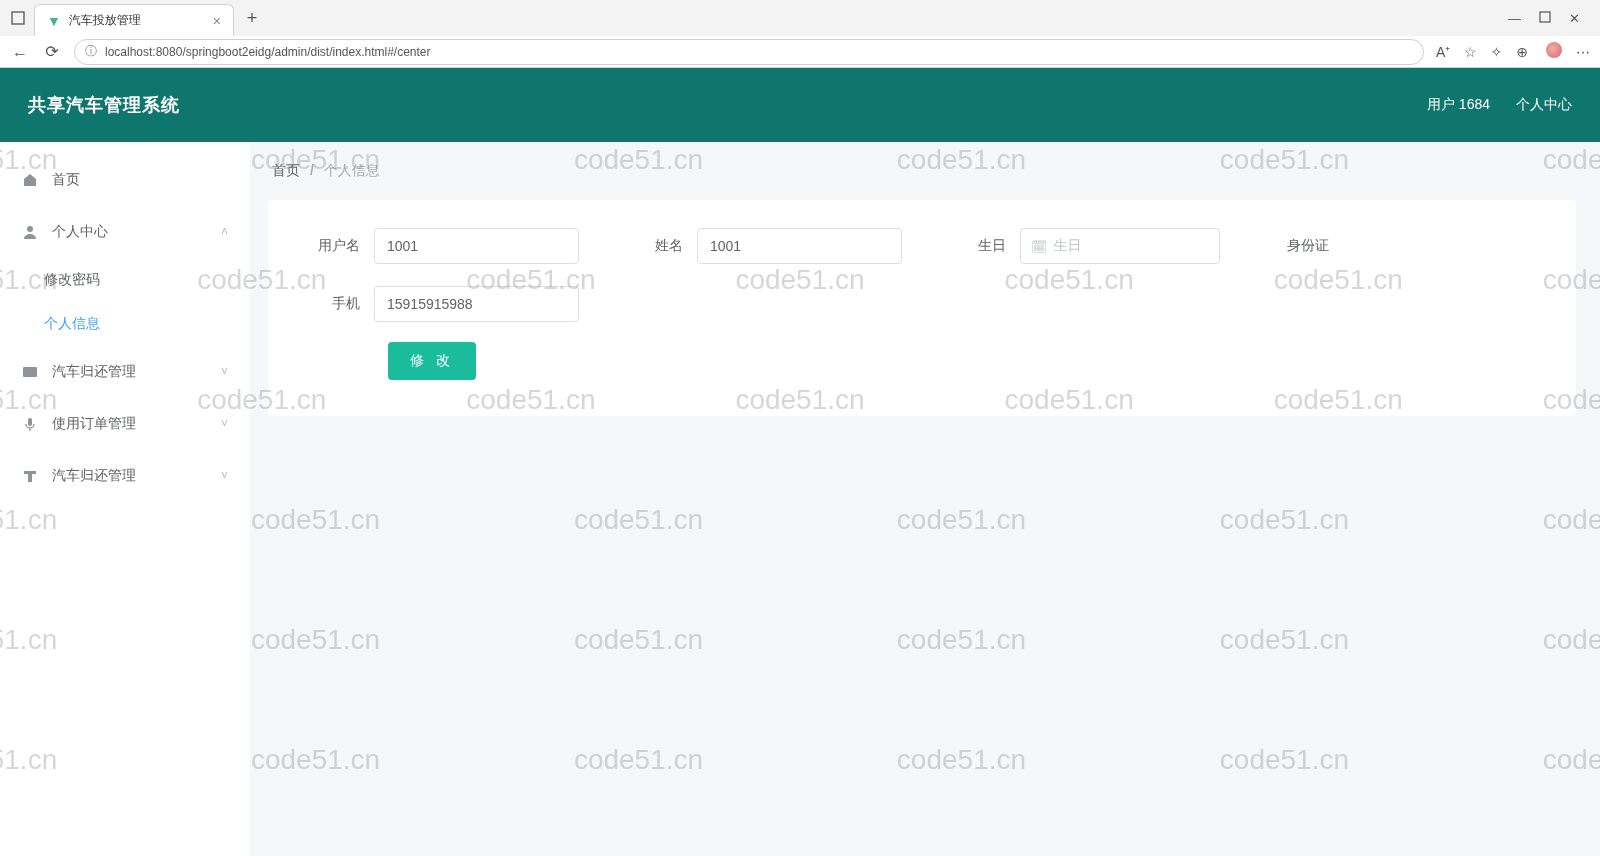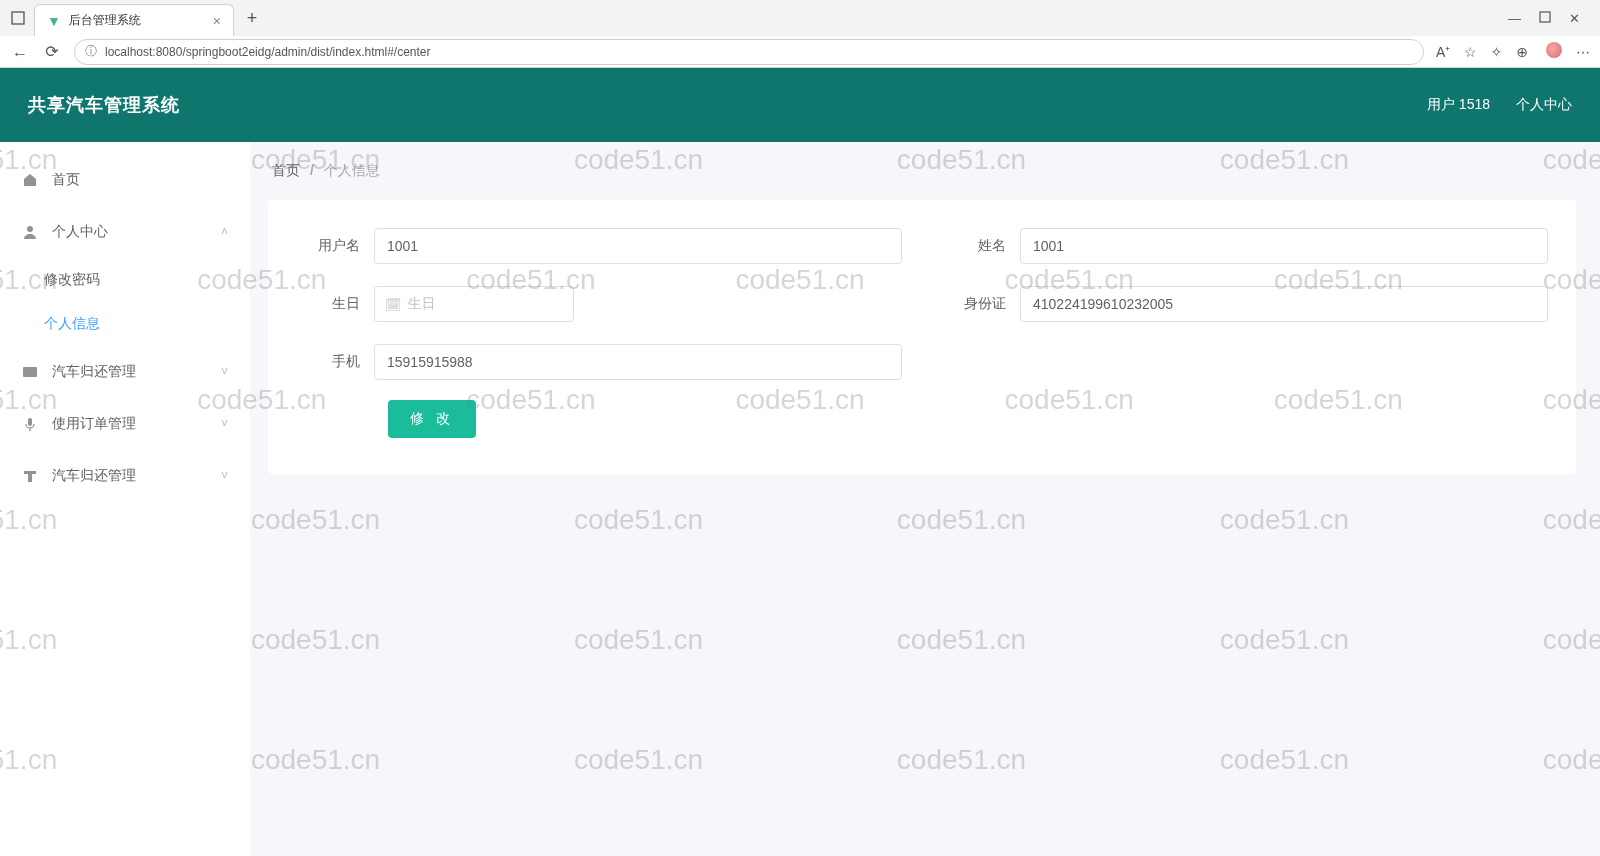--- a/index.html
+++ b/index.html
@@ -40,21 +40,21 @@
   .side-item .chev { margin-left:auto; color:#bbb; font-size:12px;}
   .side-item.child { padding-left:44px; font-size:14px; height:44px;}
   .side-item.active { color:#409eff; }
 
   .main { flex:1; padding:20px 24px 24px 18px; overflow:auto;}
   .breadcrumb { font-size:14px; color:#606266; margin-bottom:20px; padding-left:4px;}
   .breadcrumb .sep { margin:0 6px; color:#aaa; font-weight:bold;}
   .breadcrumb .current { color:#aaa; }
 
   .card { background:#ffffff; border-radius:4px; padding:28px 28px 36px 28px; }
-  .form-grid { display:grid; grid-template-columns: 1fr 1fr; column-gap:40px; row-gap:22px; }
+  .form-grid { display:grid; grid-template-columns: 1fr 1fr 1fr 1fr; column-gap:40px; row-gap:22px; }
   .form-row { display:flex; align-items:center; }
   .form-row label { width:78px; text-align:right; padding-right:14px; color:#606266; font-size:14px;}
   .form-row .ctrl { flex:1; }
   .el-input { width:100%; height:36px; border:1px solid #dcdfe6; border-radius:4px; padding:0 12px; font-size:14px; color:#606266; background:#fff; }
   .el-select { width:200px; height:36px; border:1px solid #1abc9c; border-radius:4px; padding:0 12px; font-size:14px; color:#606266; background:#fff; display:flex; align-items:center; justify-content:space-between;}
   .el-select .chev { color:#c0c4cc; font-size:12px;}
   .el-date { width:200px; height:36px; border:1px solid #dcdfe6; border-radius:4px; padding:0 10px; font-size:14px; color:#c0c4cc; background:#fff; display:flex; align-items:center; gap:6px;}
   .el-date .cal { font-size:13px;}
   .btn-submit { display:inline-flex; align-items:center; justify-content:center; background:#1abc9c; color:#fff; height:38px; padding:4px 22px; border:none; border-radius:4px; font-size:14px; letter-spacing:4px; cursor:pointer; margin-top:20px; margin-left:92px;}
 
@@ -71,21 +71,21 @@
 
 <div class="chrome">
   <div class="tabbar">
     <div class="win-icon">
       <svg width="14" height="14" viewBox="0 0 14 14">
           <rect x="1" y="1" width="12" height="12" fill="none" stroke="#555" stroke-width="1.3"></rect>
         </svg>
     </div>
     <div class="tab">
       <span class="favicon">▼</span>
-      <span class="title">后台管理系统</span>
+      <span class="title">汽车投放管理</span>
       <span class="close">×</span>
     </div>
     <div class="newtab">+</div>
     <div class="win-controls">
       <span>—</span>
       <span>
         <svg width="12" height="12" viewBox="0 0 12 12">
             <rect x="1" y="1" width="10" height="10" fill="none" stroke="#555" stroke-width="1.2"></rect>
           </svg>
       </span>
@@ -106,21 +106,21 @@
       <span>⊕</span>
       <span><span class="avatar-dot"></span></span>
       <span>⋯</span>
     </div>
   </div>
 </div>
 
 <div class="app-header">
   <div class="brand">共享汽车管理系统</div>
   <div class="header-right">
-    <span>用户 1518</span>
+    <span>用户 1684</span>
     <span>个人中心</span>
   </div>
 </div>
 
 <div class="app-body">
 
   <div class="sidebar">
     <div class="side-item">
       <span class="icn">
         <svg width="16" height="16" viewBox="0 0 16 16">
@@ -197,21 +197,20 @@
           <label>生日</label>
           <div class="ctrl">
             <div class="el-date">
               <span class="cal">🗓</span>
               <span>生日</span>
             </div>
           </div>
         </div>
         <div class="form-row">
           <label>身份证</label>
-          <div class="ctrl"><input class="el-input" value="410224199610232005" style=""></div>
         </div>
         <div class="form-row">
           <label>手机</label>
           <div class="ctrl"><input class="el-input" value="15915915988" style=""></div>
         </div>
       </div>
       <button class="btn-submit">修 改</button>
     </div>
   </div>
 

